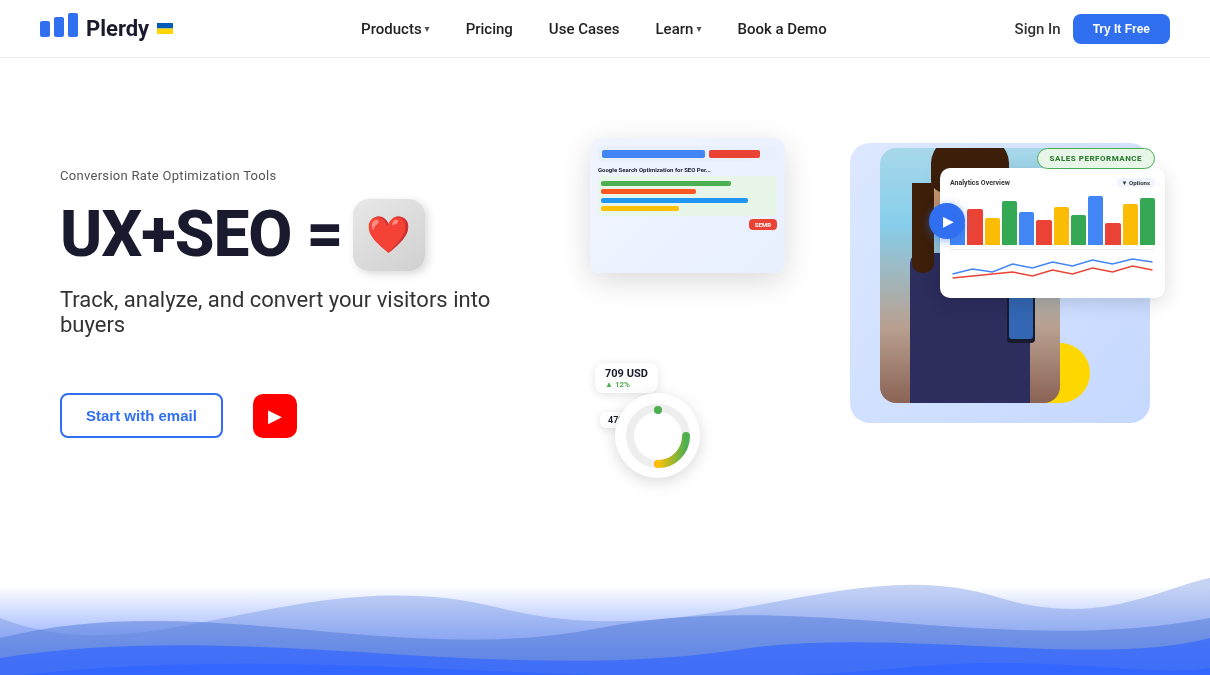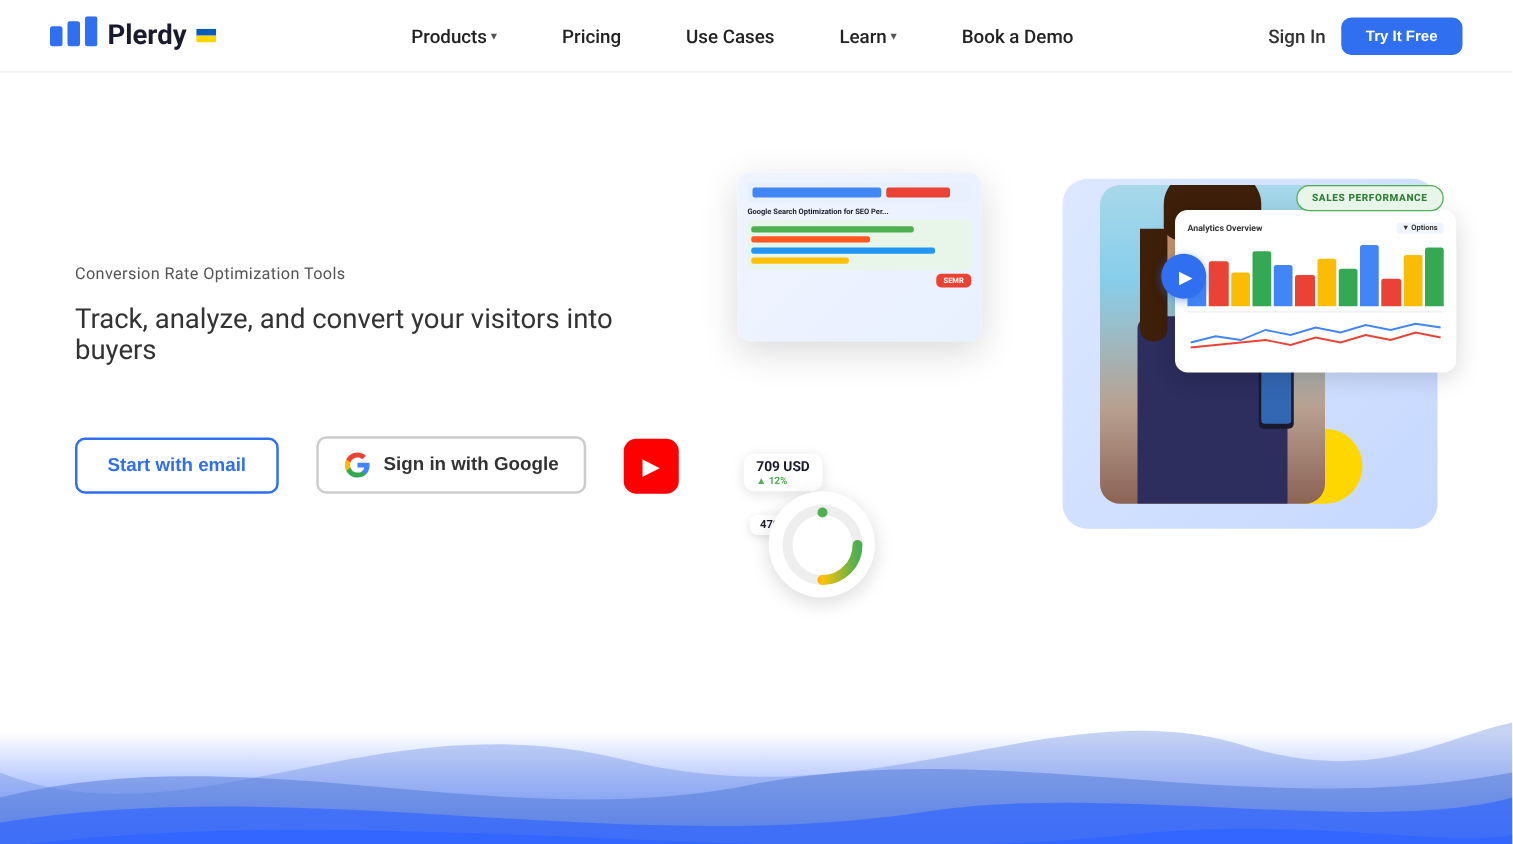--- a/index.html
+++ b/index.html
@@ -7,21 +7,21 @@
 
     
     .navbar {
       display: flex; align-items: center; justify-content: space-between;
       padding: 0 40px; height: 58px; border-bottom: 1px solid #eee;
       position: sticky; top: 0; background: #fff; z-index: 100;
     }
     .logo { display: flex; align-items: center; gap: 8px; text-decoration: none; }
     .logo-icon { width: 38px; height: 32px; }
     .logo-text { font-size: 22px; font-weight: 700; color: #1a1a2e; }
-    .nav-links { display: flex; align-items: center; gap: 24px; }
+    .nav-links { display: flex; align-items: center; gap: 8px; }
     .nav-link {
       display: flex; align-items: center; gap: 3px; padding: 6px 14px;
       font-size: 15px; font-weight: 500; color: #222; text-decoration: none;
       border-radius: 6px; cursor: pointer;
     }
     .nav-link .chevron { font-size: 10px; color: #555; }
     .nav-right { display: flex; align-items: center; gap: 12px; }
     .sign-in-link { font-size: 15px; color: #333; text-decoration: none; font-weight: 500; cursor: pointer; }
     .try-free-btn {
       background: #2f6ff0; color: #fff; border: none; padding: 8px 20px;
@@ -186,36 +186,30 @@
   <div class="nav-right">
     <a class="sign-in-link">Sign In</a>
     <button class="try-free-btn">Try It Free</button>
   </div>
 </nav>
 
 <section class="hero">
   <div class="hero-left">
     <p class="hero-subtitle">Conversion Rate Optimization Tools</p>
 
+    <div class="hero-headline">
+      <span class="hero-headline-text">UX+SEO =</span>
+      <div class="heart-icon">❤️</div>
+    </div>
 
     <p class="hero-tagline">Track, analyze, and convert your visitors into buyers</p>
 
     <div class="hero-actions">
       <button class="start-email-btn">Start with email</button>
 
-      <button class="google-btn">
-
-        <svg class="google-logo g-icon" viewBox="0 0 24 24">
-          <path fill="#4285F4" d="M22.56 12.25c0-.78-.07-1.53-.2-2.25H12v4.26h5.92c-.26 1.37-1.04 2.53-2.21 3.31v2.77h3.57c2.08-1.92 3.28-4.74 3.28-8.09z"></path>
-          <path fill="#34A853" d="M12 23c2.97 0 5.46-.98 7.28-2.66l-3.57-2.77c-.98.66-2.23 1.06-3.71 1.06-2.86 0-5.29-1.93-6.16-4.53H2.18v2.84C3.99 20.53 7.7 23 12 23z"></path>
-          <path fill="#FBBC05" d="M5.84 14.09c-.22-.66-.35-1.36-.35-2.09s.13-1.43.35-2.09V7.07H2.18C1.43 8.55 1 10.22 1 12s.43 3.45 1.18 4.93l3.66-2.84z"></path>
-          <path fill="#EA4335" d="M12 5.38c1.62 0 3.06.56 4.21 1.64l3.15-3.15C17.45 2.09 14.97 1 12 1 7.7 1 3.99 3.47 2.18 7.07l3.66 2.84c.87-2.6 3.3-4.53 6.16-4.53z"></path>
-        </svg>
-        <span>Sign in with Google</span>
-      </button>
 
       <button class="youtube-btn">
         <span class="youtube-play">▶</span>
       </button>
     </div>
   </div>
 
   <div class="hero-right">
 
     <div class="screenshot-card seo-card" style="left:0;top:15px;width:195px;height:135px;">

